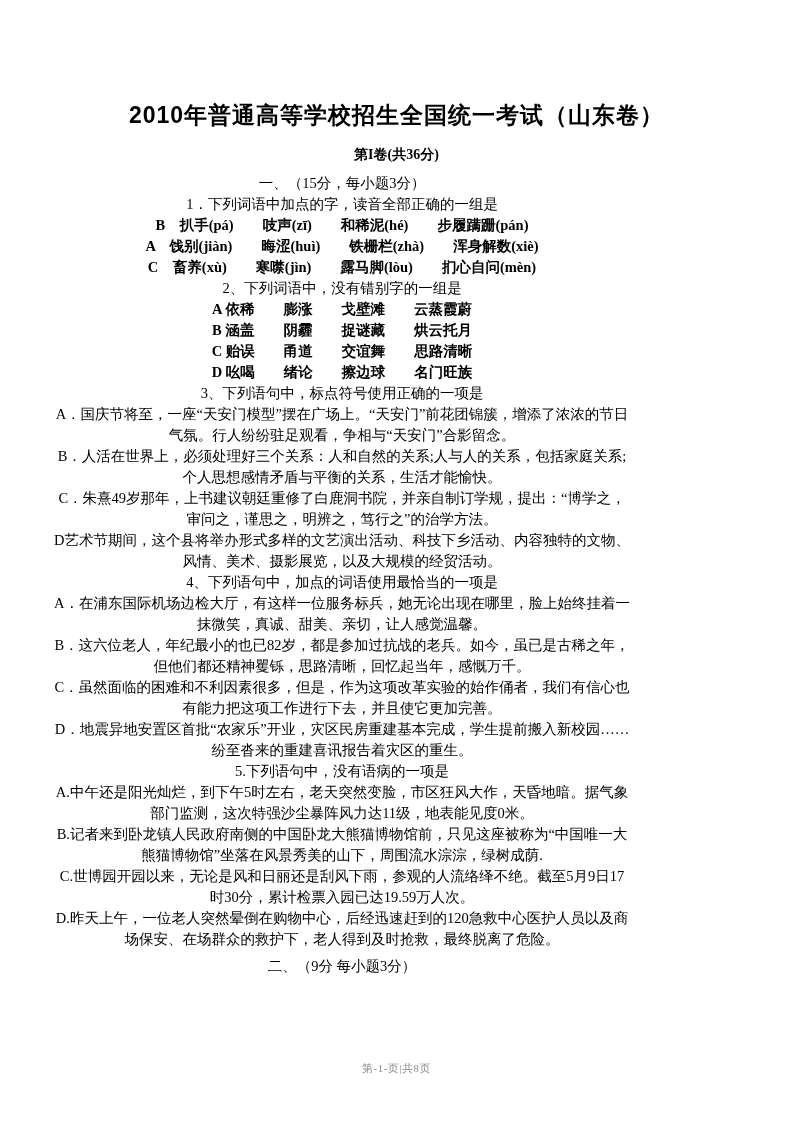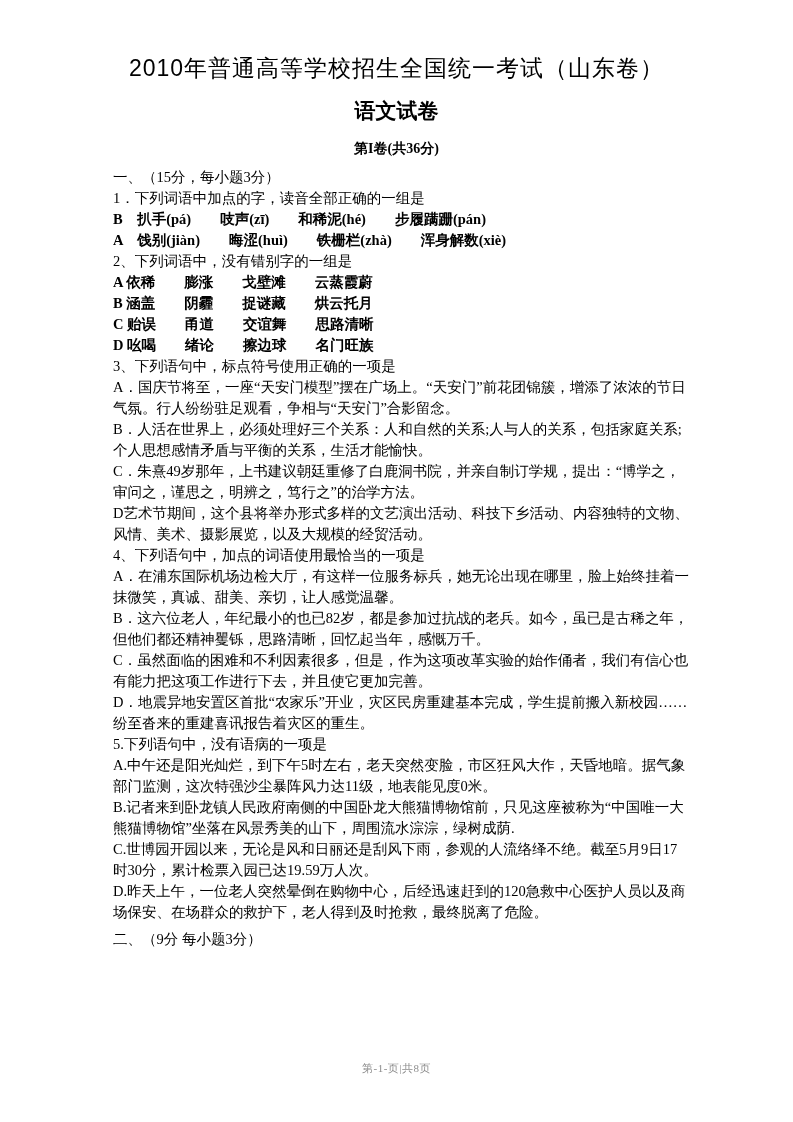--- a/index.html
+++ b/index.html
@@ -6,45 +6,46 @@
   html, body { width: 793px; height: 1122px; }
   body {
     background: #ffffff;
     color: #000000;
     font-family: "Liberation Serif", "DejaVu Serif", serif;
     position: relative;
     overflow: hidden;
   }
   .page { position: absolute; inset: 0; background: #ffffff; }
   .doc-title {
-    padding-top: 53px;
+    padding-top: 100px;
     text-align: center;
     font-family: "Liberation Sans", "DejaVu Sans", sans-serif;
     font-size: 23px;
-    font-weight: normal;
+    font-weight: bold;
     letter-spacing: 1px;
   }
   .doc-subtitle {
     margin-top: 13px;
     text-align: center;
     font-family: "Liberation Sans", "DejaVu Sans", sans-serif;
     font-size: 21px;
     font-weight: bold;
   }
   .doc-section {
     margin-top: 15px;
     text-align: center;
     font-size: 14px;
     font-weight: bold;
   }
   .body-text {
-    margin: 9px 0 0 113px;
+    margin: 9px 0 0 53px;
     width: 578px;
     font-size: 14.5px;
     line-height: 21px;
+    text-align: center;
   }
   .para { white-space: pre-wrap; }
   .para.bold { font-weight: bold; }
   .para.gap-above { margin-top: 6px; }
   .footer {
     position: absolute;
     bottom: 46px;
     left: 0;
     right: 0;
     text-align: center;
@@ -52,29 +53,29 @@
     color: #8c8c8c;
     letter-spacing: 0.5px;
   }
 </style>
 </head>
 <body>
 
 <div class="page">
   <div class="doc-title">2010年普通高等学校招生全国统一考试（山东卷）</div>
 
-  <div class="doc-subtitle">语文试卷</div>
 
   <div class="doc-section">第I卷(共36分)</div>
 
   <div class="body-text" id="body-text">
       <div class="para">一、（15分，每小题3分）</div>
       <div class="para">1．下列词语中加点的字，读音全部正确的一组是</div>
       <div class="para bold">B　扒手(pá)　　吱声(zī)　　和稀泥(hé)　　步履蹒跚(pán)</div>
       <div class="para bold">A　饯别(jiàn)　　晦涩(huì)　　铁栅栏(zhà)　　浑身解数(xiè)</div>
+      <div class="para bold">C　畜养(xù)　　寒噤(jìn)　　露马脚(lòu)　　扪心自问(mèn)</div>
       <div class="para">2、下列词语中，没有错别字的一组是</div>
       <div class="para bold">A 依稀　　膨涨　　戈壁滩　　云蒸霞蔚</div>
       <div class="para bold">B 涵盖　　阴霾　　捉谜藏　　烘云托月</div>
       <div class="para bold">C 贻误　　甬道　　交谊舞　　思路清晰</div>
       <div class="para bold">D 吆喝　　绪论　　擦边球　　名门旺族</div>
       <div class="para">3、下列语句中，标点符号使用正确的一项是</div>
       <div class="para">A．国庆节将至，一座“天安门模型”摆在广场上。“天安门”前花团锦簇，增添了浓浓的节日气氛。行人纷纷驻足观看，争相与“天安门”合影留念。</div>
       <div class="para">B．人活在世界上，必须处理好三个关系：人和自然的关系;人与人的关系，包括家庭关系;个人思想感情矛盾与平衡的关系，生活才能愉快。</div>
       <div class="para">C．朱熹49岁那年，上书建议朝廷重修了白鹿洞书院，并亲自制订学规，提出：“博学之，审问之，谨思之，明辨之，笃行之”的治学方法。</div>
       <div class="para">D艺术节期间，这个县将举办形式多样的文艺演出活动、科技下乡活动、内容独特的文物、风情、美术、摄影展览，以及大规模的经贸活动。</div>

